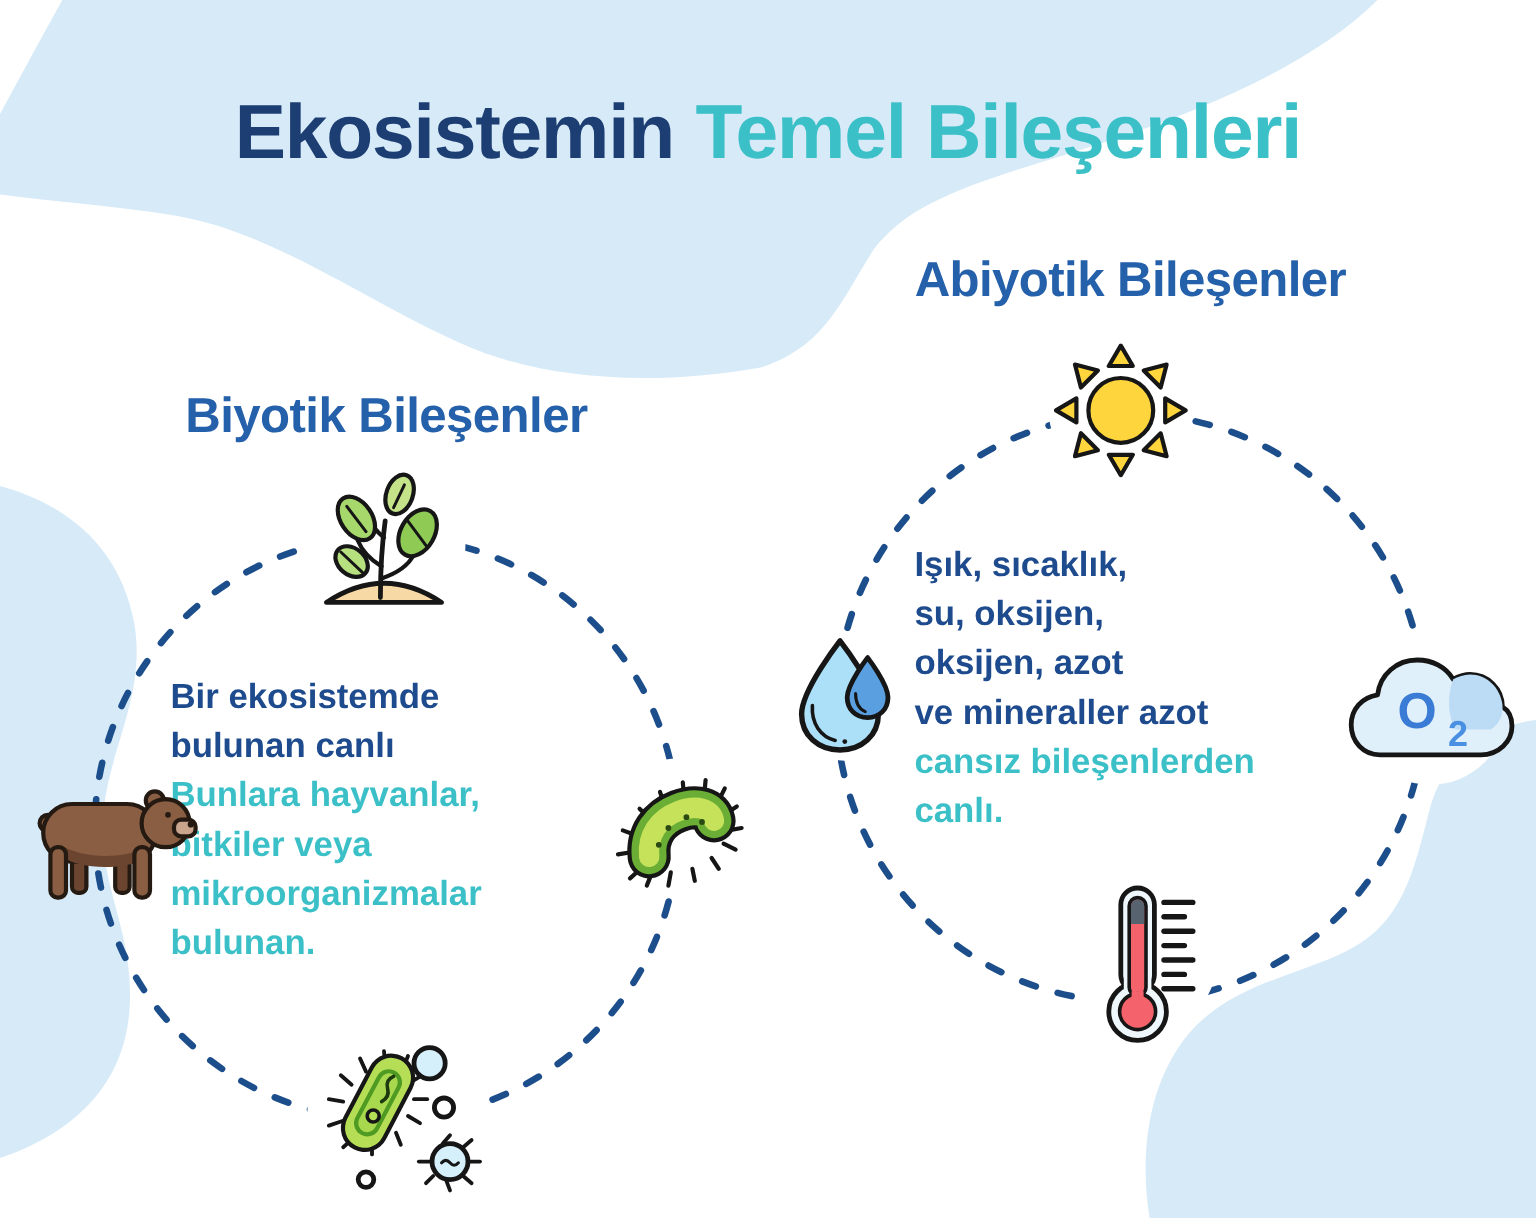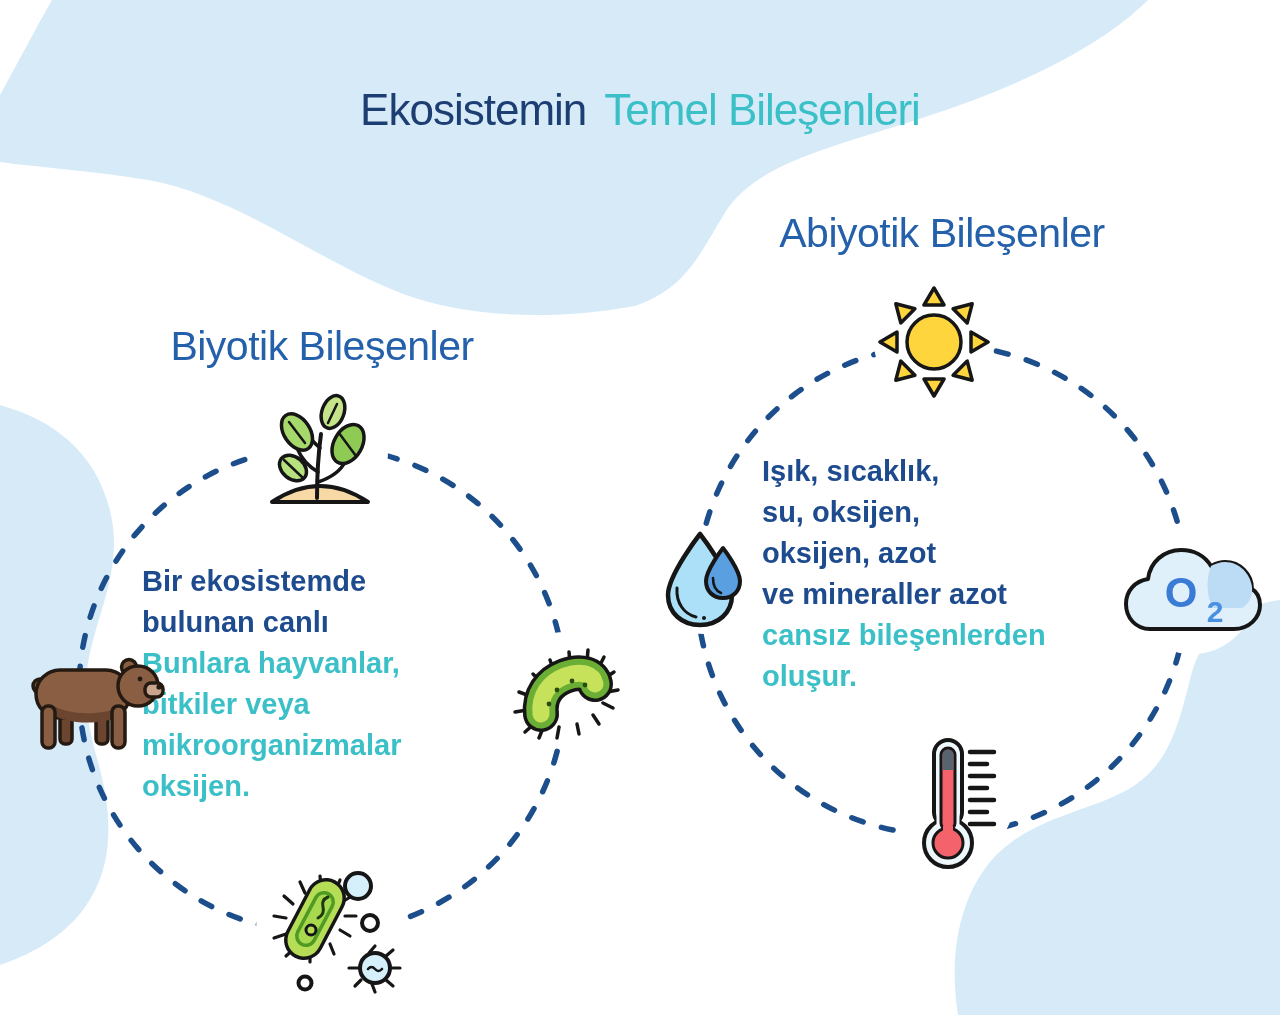--- a/index.html
+++ b/index.html
@@ -4,26 +4,26 @@
 <style>
   html,body{margin:0;padding:0;background:#ffffff;}
   .canvas{
     position:relative;width:1280px;height:1015px;background:#ffffff;overflow:hidden;
     font-family:"Liberation Sans", sans-serif;
   }
   .bg{position:absolute;left:0;top:0;}
   .icon{position:absolute;}
   .title{
     position:absolute;top:75px;left:0;width:100%;text-align:center;
-    font-size:44px;font-weight:400;letter-spacing:-1px;line-height:70px;white-space:nowrap;
+    font-size:64px;font-weight:700;letter-spacing:-1px;line-height:70px;white-space:nowrap;
   }
   .title .t1{color:var(--title-navy);margin-right:18px;}
   .title .t2{color:var(--teal);}
   .heading{
-    position:absolute;font-size:41px;font-weight:400;color:var(--heading-blue);
+    position:absolute;font-size:41px;font-weight:700;color:var(--heading-blue);
     text-align:center;letter-spacing:-0.5px;white-space:nowrap;
   }
   #abiotic-heading{left:692px;top:210px;width:500px;}
   #biotic-heading{left:72px;top:323px;width:500px;}
   .para{position:absolute;font-size:29px;font-weight:700;line-height:41px;}
   #biotic-para{left:142px;top:561px;width:360px;}
   #abiotic-para{left:762px;top:451px;width:360px;}
   .para .primary{color:var(--body-navy);}
   .para .highlight{color:var(--teal);}
   .dash-circle{
@@ -76,30 +76,30 @@
 
   <div class="heading" id="abiotic-heading">Abiyotik Bileşenler</div>
   <div class="heading" id="biotic-heading">Biyotik Bileşenler</div>
 
   <div class="para" id="biotic-para">
     <div class="primary">Bir ekosistemde</div>
     <div class="primary">bulunan canlı</div>
     <div class="highlight">Bunlara hayvanlar,</div>
     <div class="highlight">bitkiler veya</div>
     <div class="highlight">mikroorganizmalar</div>
-    <div class="highlight">oksijen.</div>
+    <div class="highlight">bulunan.</div>
   </div>
 
   <div class="para" id="abiotic-para">
     <div class="primary">Işık, sıcaklık,</div>
     <div class="primary">su, oksijen,</div>
     <div class="primary">oksijen, azot</div>
     <div class="primary">ve mineraller azot</div>
     <div class="highlight">cansız bileşenlerden</div>
-    <div class="highlight">oluşur.</div>
+    <div class="highlight">canlı.</div>
   </div>
 
   <svg class="icon" style="left:260px;top:392px" width="120" height="118" viewBox="0 0 120 118">
     <path d="M12,110 Q60,78 108,110 Z" fill="#f6d9a4" stroke="#161616" stroke-width="4" stroke-linejoin="round"></path>
     <path d="M57,106 C57,84 58,64 61,42" stroke="#161616" stroke-width="4" fill="none" stroke-linecap="round"></path>
     <path d="M58,80 C48,74 42,68 38,58" stroke="#161616" stroke-width="3.5" fill="none" stroke-linecap="round"></path>
     <path d="M58,90 C70,86 80,80 85,70" stroke="#161616" stroke-width="3.5" fill="none" stroke-linecap="round"></path>
     <path d="M60,56 C53,50 48,44 45,37" stroke="#161616" stroke-width="3.5" fill="none" stroke-linecap="round"></path>
     <g stroke="#161616" stroke-width="3.5">
       <ellipse cx="73" cy="20" rx="11" ry="17" fill="#c5e489" transform="rotate(20 73 20)"></ellipse>

